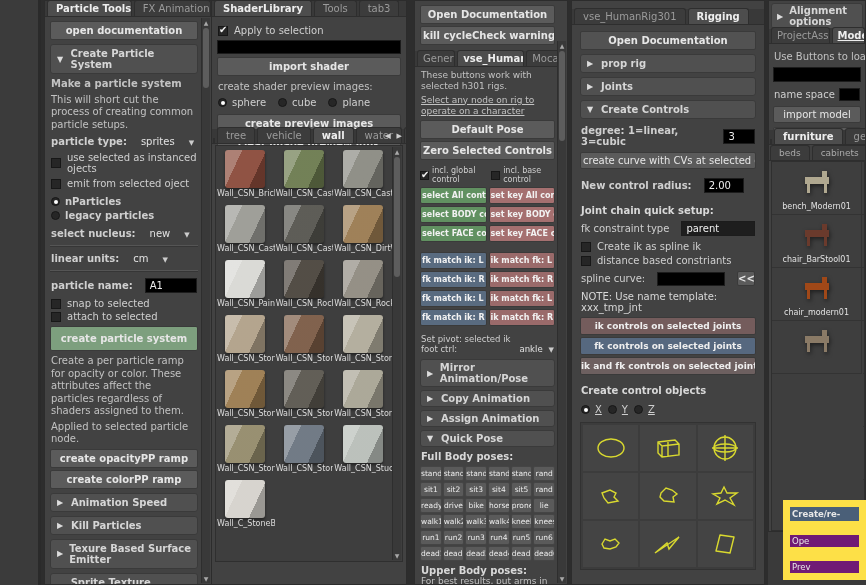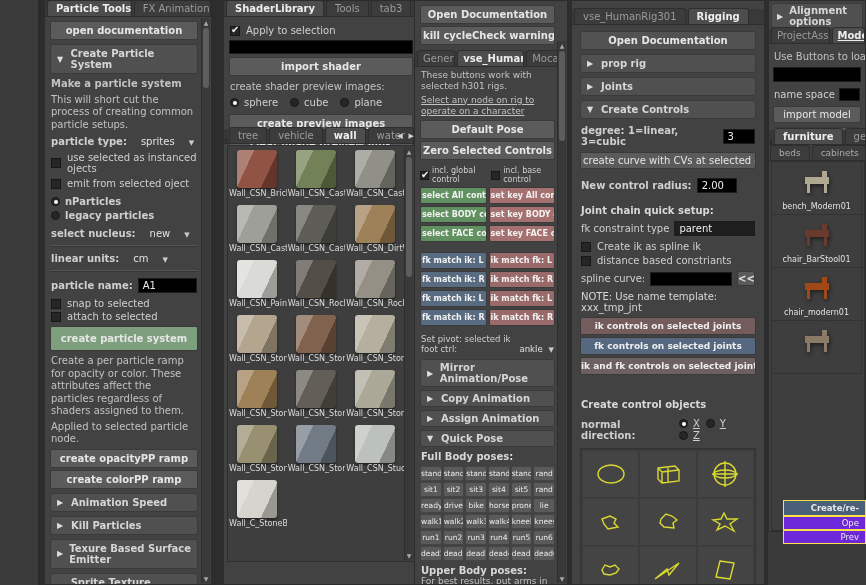--- a/index.html
+++ b/index.html
@@ -5,21 +5,21 @@
   html,body{margin:0;padding:0;background:#2d2d2d;}
   *{box-sizing:border-box;}
   .screen{position:relative;width:866px;height:585px;overflow:hidden;background:#2d2d2d;
     font-family:"DejaVu Sans","Liberation Sans",sans-serif;font-size:10px;color:#cfcfcf;
     -webkit-font-smoothing:antialiased;}
   .gutter{position:absolute;left:0;top:0;width:41px;height:585px;background:#3b3b3b;border-right:3px solid #2a2a2a;}
   .br-patch{position:absolute;left:768px;top:532px;width:98px;height:53px;background:#3a3a3a;}
 
   .panel{position:absolute;top:0;bottom:0;background:#424242;border:1px solid #2c2c2c;overflow:hidden;}
   .p1{left:44px;width:168px;}
-  .p2{left:223px;width:196px;}
+  .p2{left:211px;width:196px;}
   .p3{left:414px;width:154px;}
   .p4{left:571px;width:194px;}
   .p5{left:768px;width:98px;height:532px;bottom:auto;}
 
   
   .tabbar{display:flex;align-items:flex-end;height:16px;background:#393939;border-bottom:1px solid #2e2e2e;padding-left:2px;gap:2px;}
   .tab{padding:2px 8px 2px;background:#3c3c3c;color:#9b9b9b;border:1px solid #2e2e2e;border-bottom:none;
     border-radius:3px 3px 0 0;white-space:nowrap;overflow:hidden;}
   .tab.active{background:#4d4d4d;color:#eee;font-weight:bold;}
   .tab.sliver{width:9px;padding:2px 0;}
@@ -27,21 +27,21 @@
   .pbody{padding:4px 5px;}
   .btn{display:block;width:100%;background:#5b5b5b;border:1px solid #3a3a3a;border-radius:2px;color:#e6e6e6;
     font-family:inherit;font-size:10px;font-weight:bold;padding:3px 2px;text-align:center;cursor:pointer;
     white-space:nowrap;overflow:hidden;}
   .btn.small{font-weight:normal;padding:2px;}
   .btn.green{background:#7d9f7e;}
   .frame{display:flex;align-items:center;gap:6px;background:#505050;border:1px solid #3a3a3a;border-radius:3px;
     padding:3px 6px;font-weight:bold;color:#d6d6d6;margin:4px 0;}
   .frame .arr{font-size:8px;color:#ddd;width:8px;}
   .hint{color:#c2c2c2;line-height:1.25;margin:3px 1px;}
-  .row{display:flex;align-items:center;gap:5px;margin:5px 1px;}
+  .row{display:flex;align-items:center;gap:12px;margin:5px 1px;}
   .lab{color:#cfcfcf;}
   .ddown{display:flex;align-items:flex-end;gap:14px;color:#e2e2e2;}
   .ddown .dar{font-size:7px;color:#ccc;}
   .field{background:#000;border:1px solid #1c1c1c;color:#eee;padding:1px 4px;min-height:13px;}
   .cb{display:flex;align-items:center;gap:6px;margin:4px 1px;}
   .cb .box{width:10px;height:10px;background:#262626;border:1px solid #171717;position:relative;flex:none;}
   .cb .box.checked::after{content:"✔";position:absolute;left:0;top:-3px;font-size:10px;color:#f0f0f0;}
   .radio-item{display:inline-flex;align-items:center;gap:5px;margin-right:12px;}
   .dot{width:9px;height:9px;border-radius:50%;background:#262626;border:1px solid #171717;position:relative;flex:none;}
   .dot.on::after{content:"";position:absolute;left:2px;top:2px;width:4px;height:4px;border-radius:50%;background:#fff;}
@@ -85,24 +85,24 @@
   .furn-cell{height:53px;overflow:hidden;border-right:1px solid #333;border-bottom:1px solid #333;}
   .furn-img{height:40px;display:flex;align-items:center;justify-content:center;}
   .furn-shape{width:24px;height:22px;background:
      linear-gradient(var(--c),var(--c)) 0 6px/24px 7px no-repeat,
      linear-gradient(var(--c),var(--c)) 2px 13px/3px 9px no-repeat,
      linear-gradient(var(--c),var(--c)) 19px 13px/3px 9px no-repeat,
      linear-gradient(var(--c),var(--c)) 17px 0/5px 8px no-repeat;
     filter:drop-shadow(1px 2px 2px rgba(0,0,0,.5));}
   .furn-label{font-size:8px;color:#e2e2e2;text-align:center;white-space:nowrap;overflow:hidden;}
   .overlay-btns{position:absolute;left:783px;top:500px;width:83px;z-index:5;}
-  .ob{border:1px solid #fde047;color:#e8e8e8;font-size:8.5px;text-align:right;padding:2px 6px 2px 2px;
+  .ob{border:7px solid #fde047;color:#e8e8e8;font-size:8.5px;padding:2px 6px 2px 2px;
     white-space:nowrap;overflow:hidden;}
   .ob.blue{background:#4a5f78;font-weight:bold;}
-  .ob.gray{background:#6d28d9;padding:1px 6px 1px 2px;}
+  .ob.gray{background:#701a75;padding:1px 6px 1px 2px;}
 
   .cat-tabbar{display:flex;align-items:flex-end;height:15px;background:#383838;border-bottom:1px solid #2e2e2e;
     padding-left:1px;gap:2px;position:relative;}
   .cat-tabbar .nav{position:absolute;right:2px;top:3px;font-size:7px;color:#cfcfcf;letter-spacing:2px;}
   .note{color:#d8d8d8;margin:4px 1px;}
   .bold{font-weight:bold;}
 </style>
 </head>
 <body>
 
@@ -537,23 +537,22 @@
         <span class="field" style="flex:1;height:14px;"></span>
         <span class="btn" style="display:inline-block;width:18px;padding:1px 0;">&lt;&lt;</span>
       </div>
       <div class="note">NOTE: Use name template: xxx_tmp_jnt</div>
       <div>
 
       <div class="joint-btn" style="background-color: rgb(116, 92, 92);">ik controls on selected joints</div>
           <div class="joint-btn" style="background-color: rgb(86, 104, 127);">fk controls on selected joints</div>
           <div class="joint-btn" style="background-color: rgb(109, 96, 96);">ik and fk controls on selected joints</div>
         </div>
-      <div class="note bold" style="margin-top:24px;">Create control objects</div>
+      <div class="note bold" style="margin-top:10px;">Create control objects</div>
       <div class="row" style="margin-top:8px;">
-        <span class="lab bold">normal direction:</span>
         <span>
           
         <span class="radio-item" style="margin-right:6px;">
               <span class="dot on"></span>
               <span style="text-decoration:underline;">X</span>
             </span><span class="radio-item" style="margin-right:6px;">
               <span class="dot"></span>
               <span style="text-decoration:underline;">Y</span>
             </span><span class="radio-item" style="margin-right:6px;">
               <span class="dot"></span>

